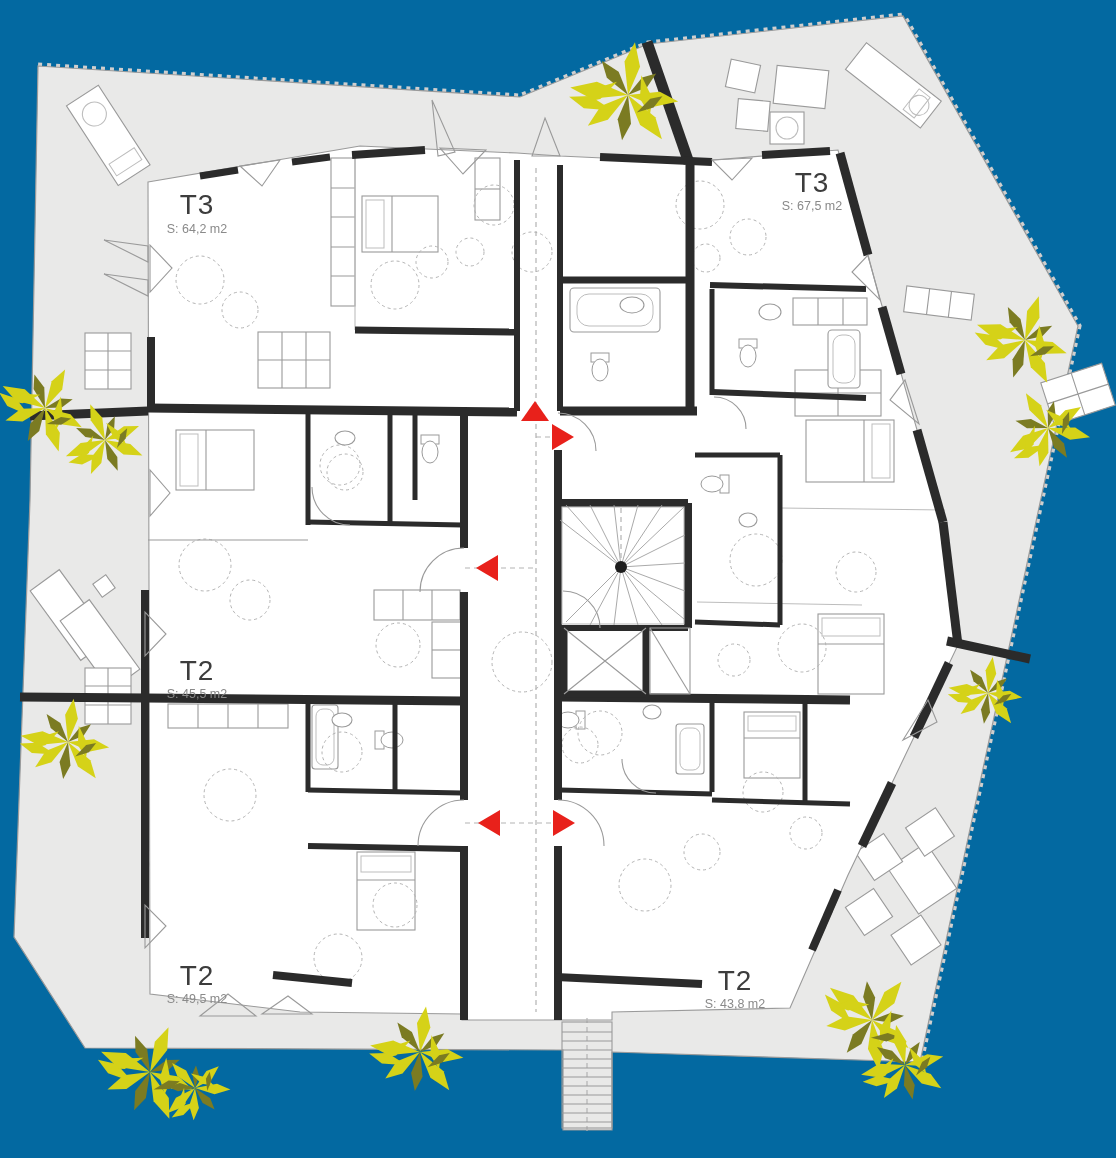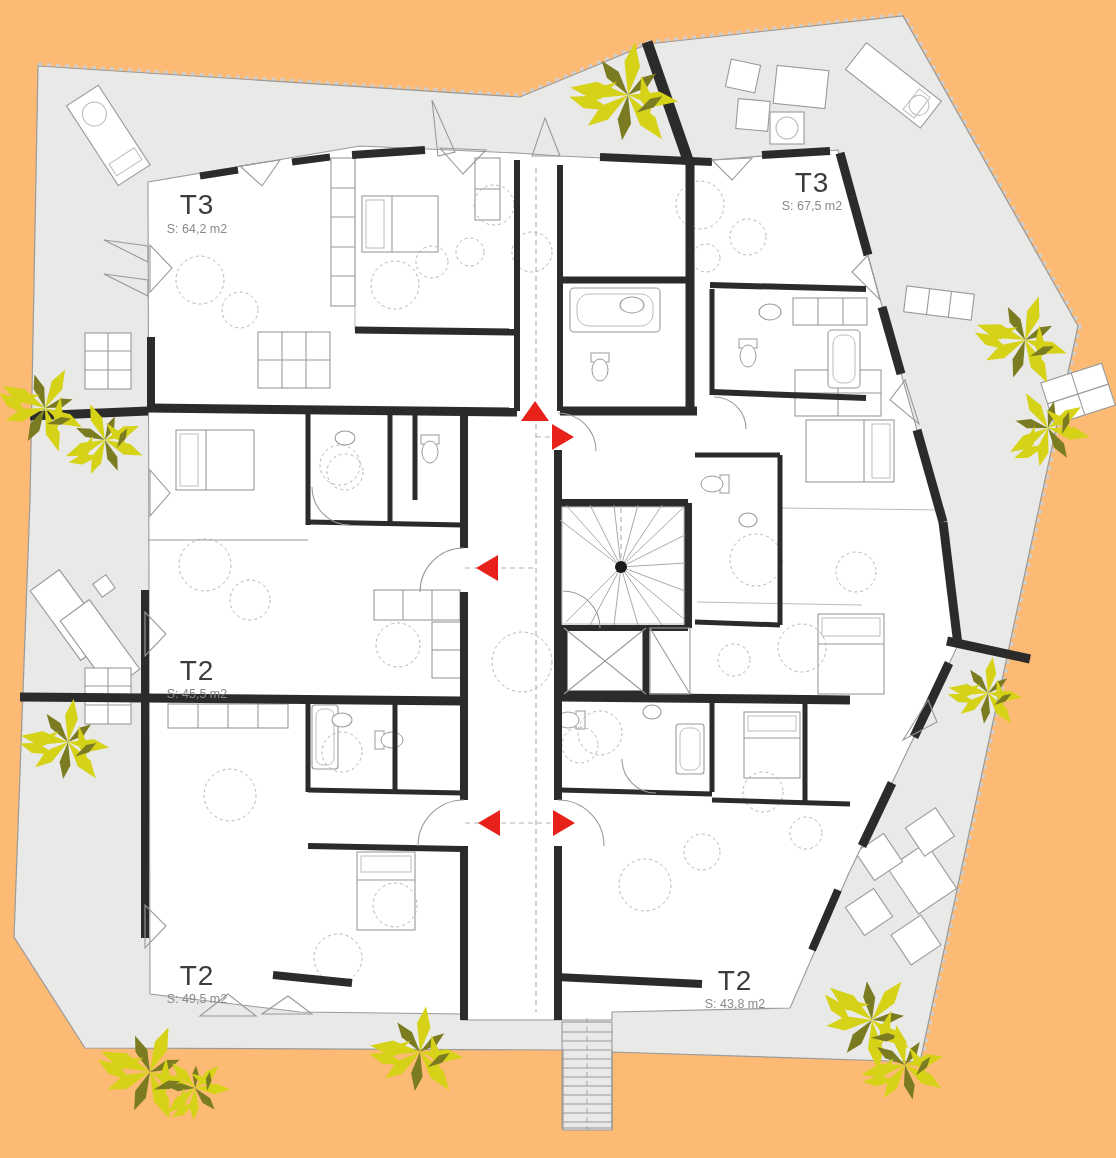--- a/index.html
+++ b/index.html
@@ -1,16 +1,16 @@
 <!DOCTYPE html>
 <html style="--terrace: #e9e9e8; --building: #ffffff; --wall: #2b2b2b; --line: #9a9a9a; --line-light: #bdbdbd; --dash: #b3b3b3; --arrow: #e8211b; --plant-bright: #d5d218; --plant-dark: #7b7b22; --text: #3d3d3d;"><head>
 <meta charset="utf-8">
 <style>
   html,body{margin:0;padding:0;background:#fff;}
-  .plan-wrap{width:1116px;height:1158px;position:relative;background:#fdba74;overflow:hidden;}
+  .plan-wrap{width:1116px;height:1158px;position:relative;background:#0369a1;overflow:hidden;}
   svg{display:block;}
   
   .site{fill:var(--terrace,#e9e9e8);stroke:var(--line,#9a9a9a);stroke-width:1.2;}
   .hatch{fill:none;stroke:#cfcfcf;stroke-width:7;stroke-dasharray:4 5;}
   .bld{fill:var(--building,#ffffff);stroke:var(--line,#9a9a9a);stroke-width:1.1;}
   .wall{stroke:var(--wall,#2b2b2b);fill:none;stroke-linecap:butt;}
   .thin{stroke:var(--line,#9a9a9a);fill:none;stroke-width:1.1;}
   .thinl{stroke:var(--line-light,#bdbdbd);fill:none;stroke-width:1.1;}
   .white{fill:#fff;stroke:var(--line,#9a9a9a);stroke-width:1.1;}
   .whitel{fill:#fff;stroke:var(--line-light,#b5b5b5);stroke-width:1;}

